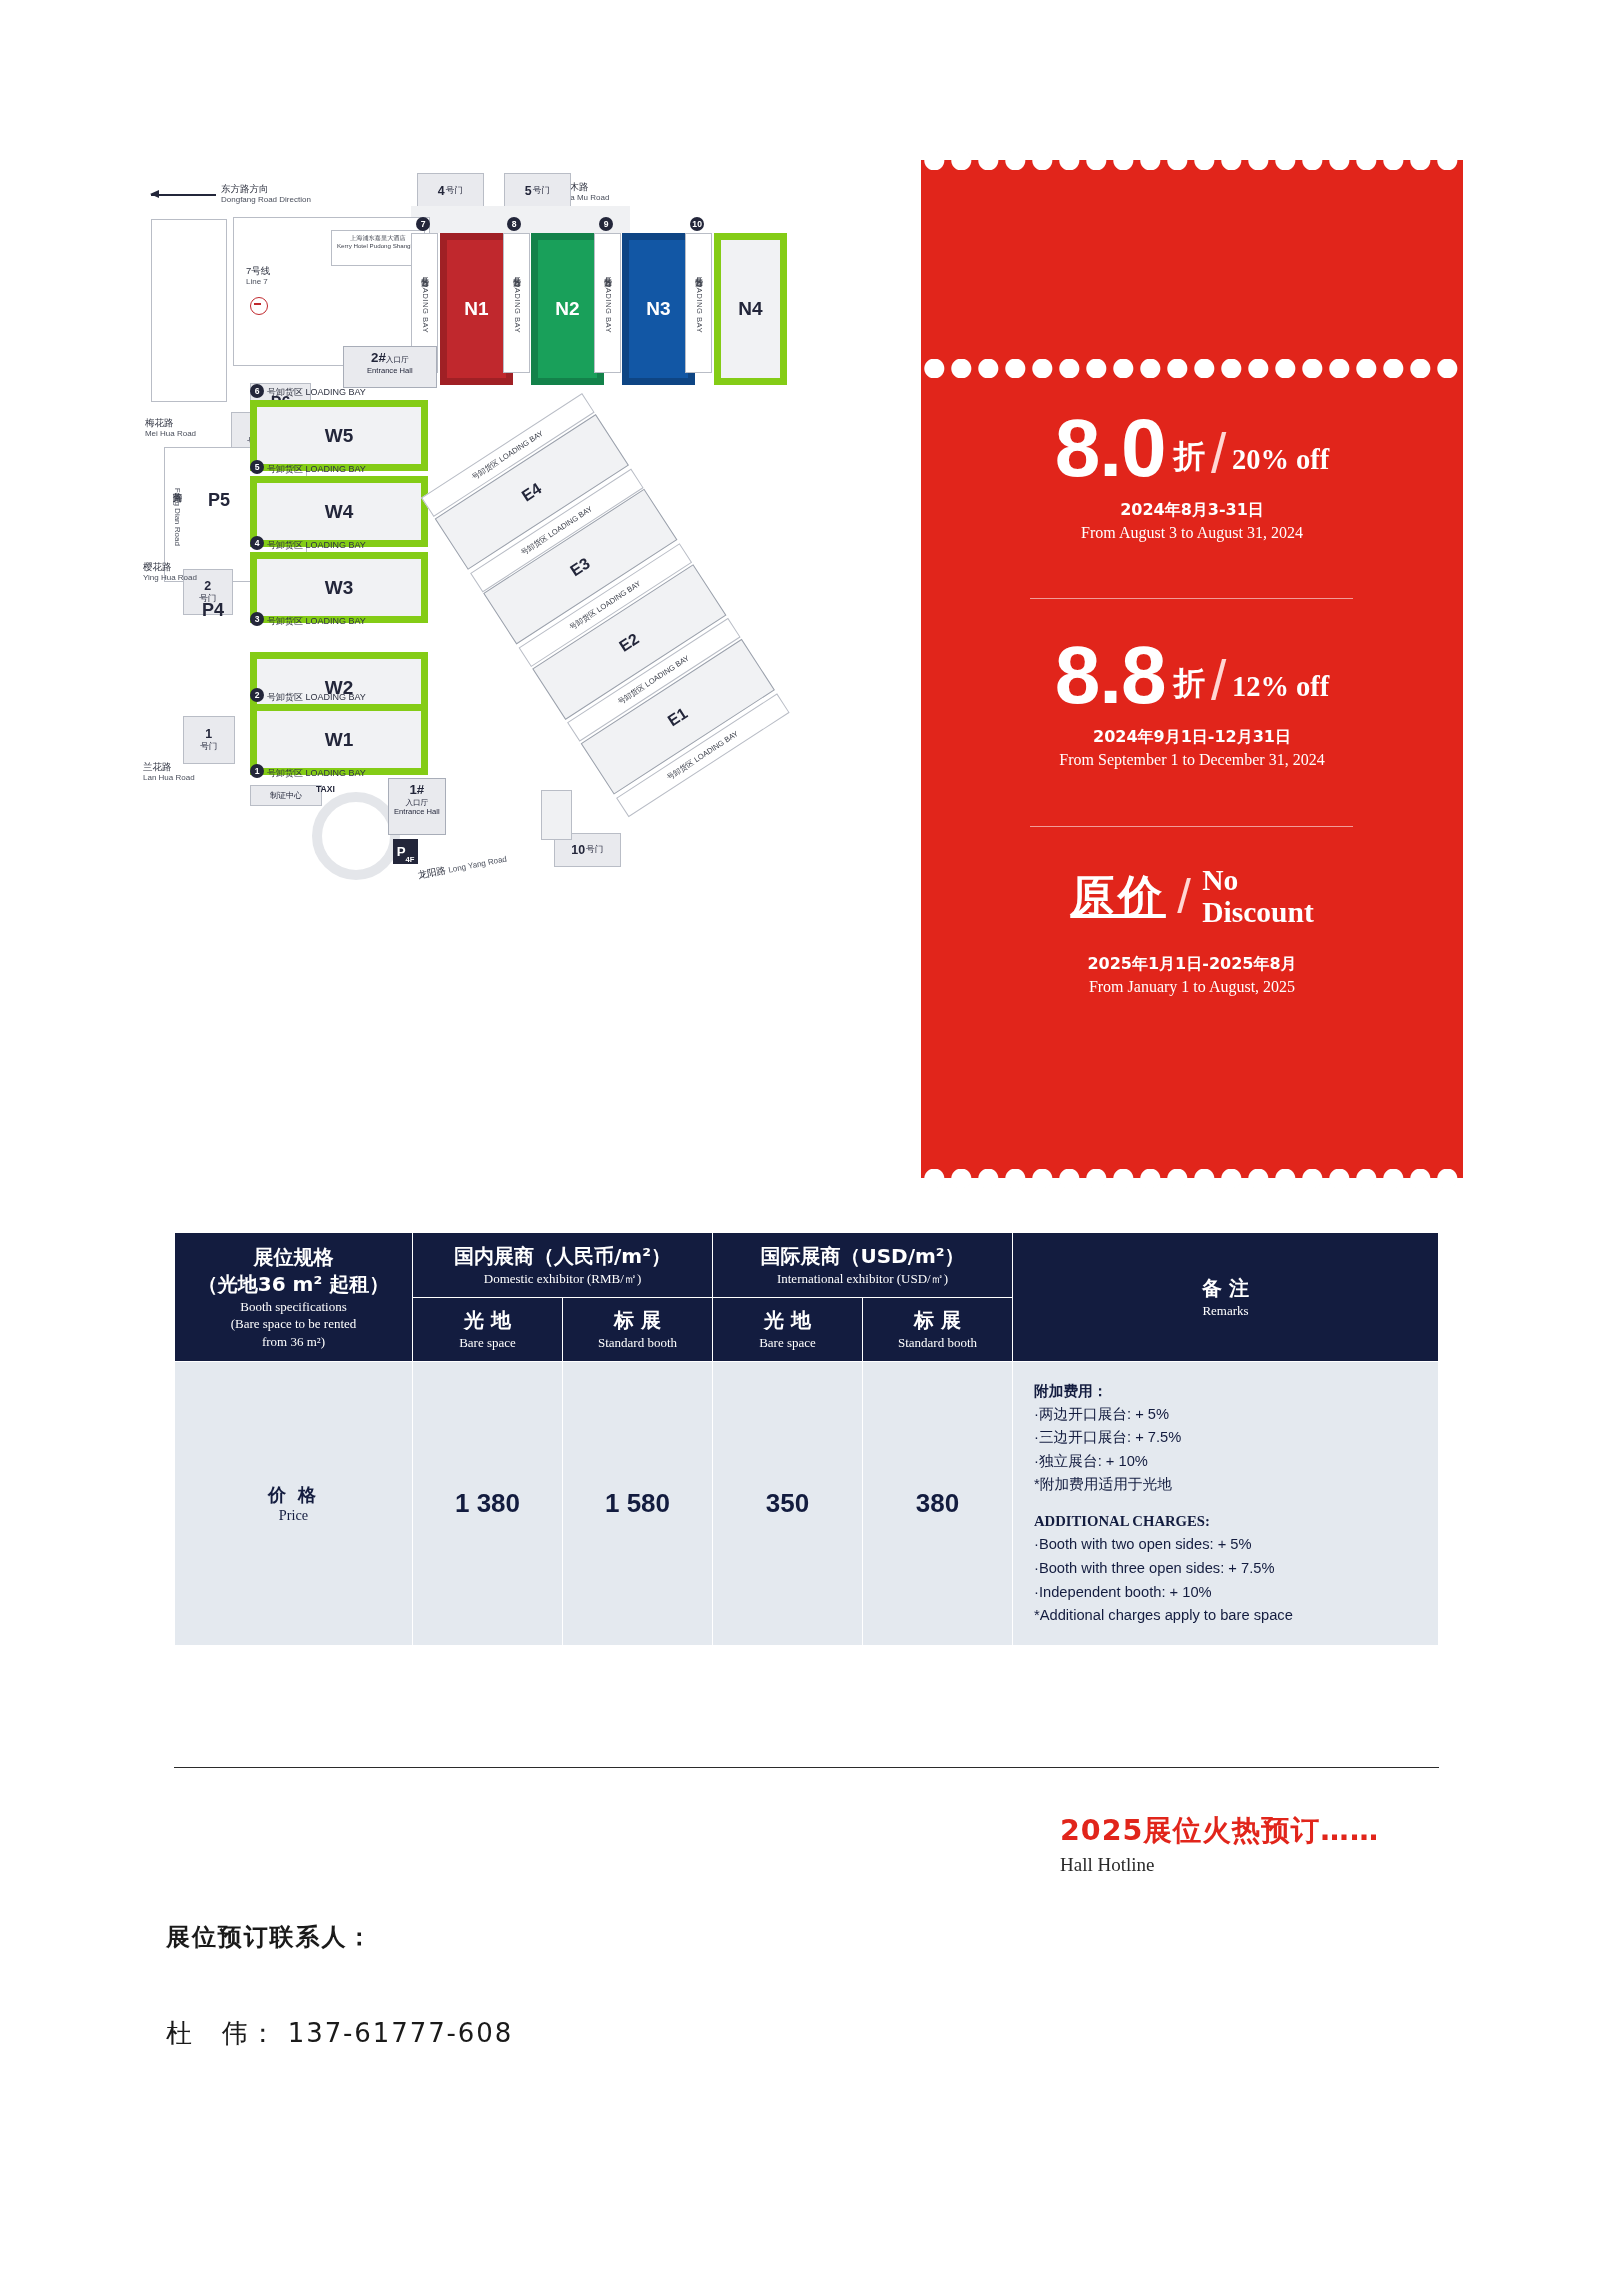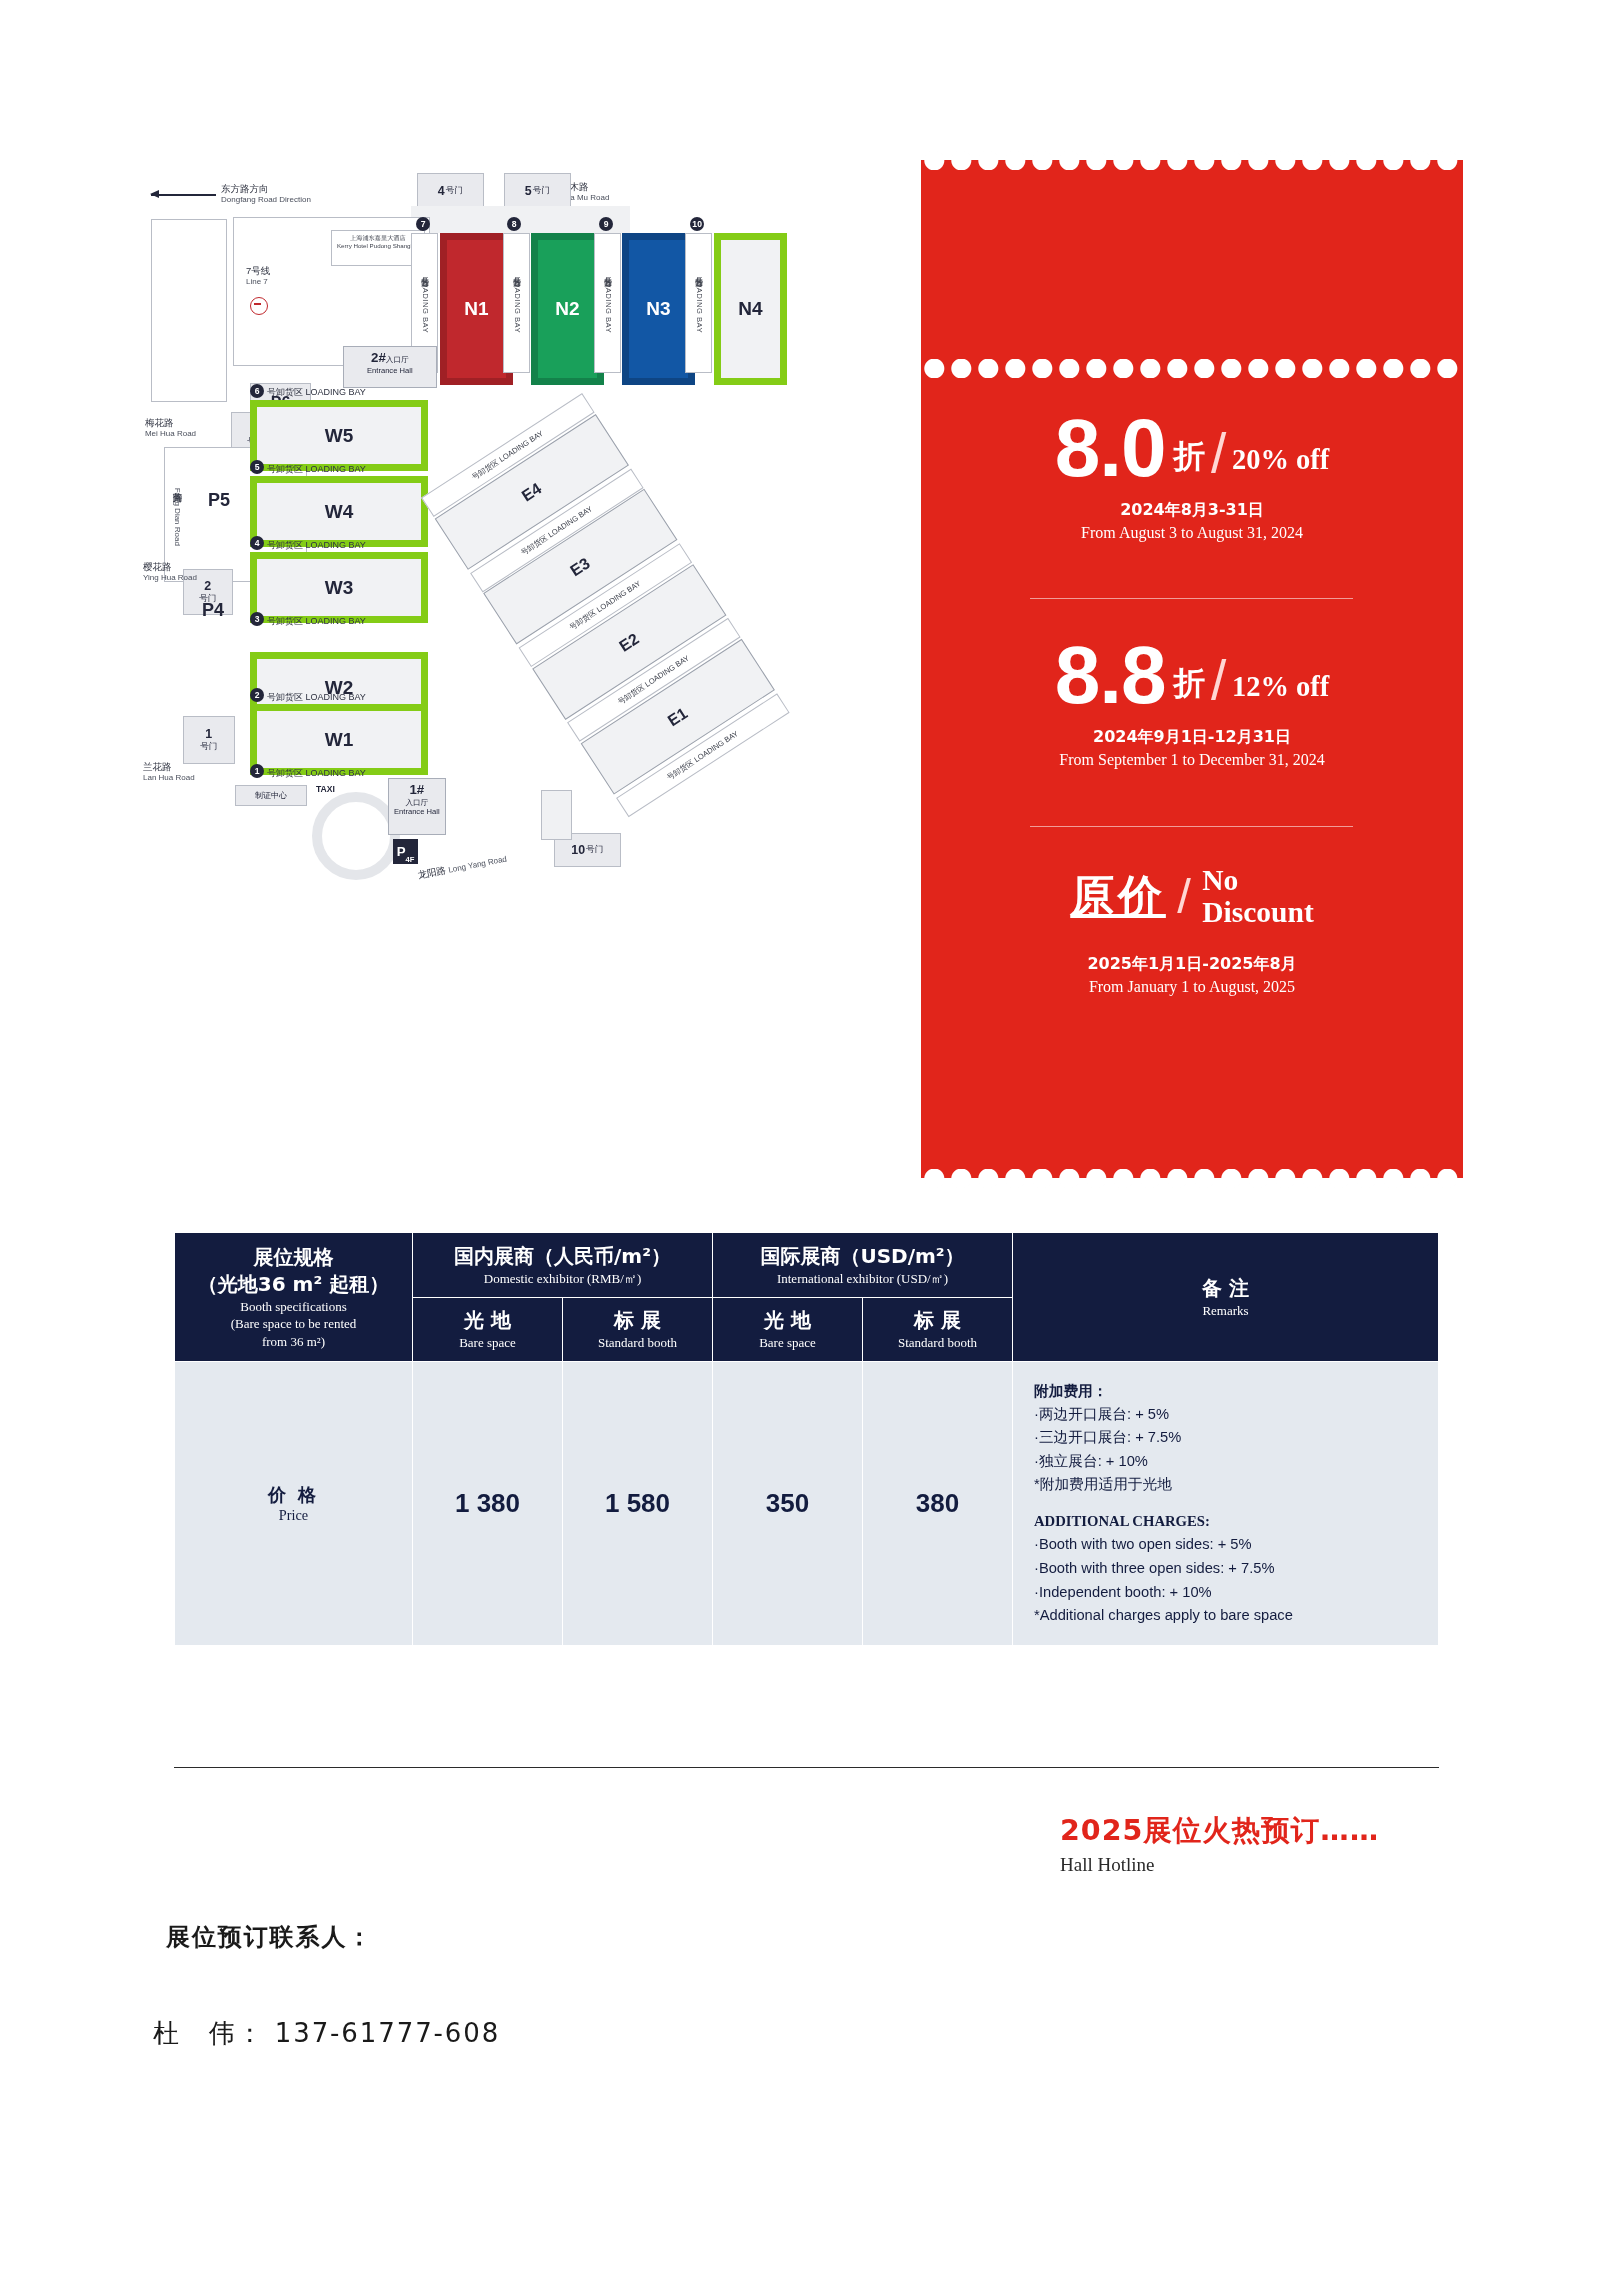--- a/index.html
+++ b/index.html
@@ -429,21 +429,21 @@
     left: 166px;
     top: 1921px;
     font-size: 24px;
     font-weight: bold;
     letter-spacing: 1.9px;
     color: #1a1a1a;
     font-family: "DejaVu Sans", sans-serif;
   }
   .contact-person {
     position: absolute;
-    left: 153px;
+    left: 166px;
     top: 2016px;
     font-size: 26px;
     letter-spacing: 1.9px;
     color: #1a1a1a;
     font-family: "DejaVu Sans", sans-serif;
   }
 </style>
 </head>
 <body>
 
@@ -595,21 +595,21 @@
 
     <div class="gate" style="left:40px; top:554px; width:40px; height:42px; flex-direction:column;">
       <span>1</span>
         <span class="sm" style="margin:0;">号门</span>
     </div>
     <div class="road-label" style="left:0px; top:599px;">
       <div>兰花路</div>
       <div class="en">Lan Hua Road</div>
     </div>
 
-    <div class="sm-box" style="left:92px; top:623px; width:70px; height:19px;">
+    <div class="sm-box" style="left:107px; top:623px; width:70px; height:19px;">
         <span>制证中心</span>
       </div>
 
     <div class="circle-road" style="left:169px; top:630px; width:68px; height:68px;"></div>
     <div class="taxi" style="left:173px; top:622px;"><span>TAXI</span></div>
 
     <div class="entrance-hall" style="left:245px; top:616px; width:48px; height:49px;">
       <b>1#</b>
       <div>入口厅</div>
       <div>Entrance Hall</div>

